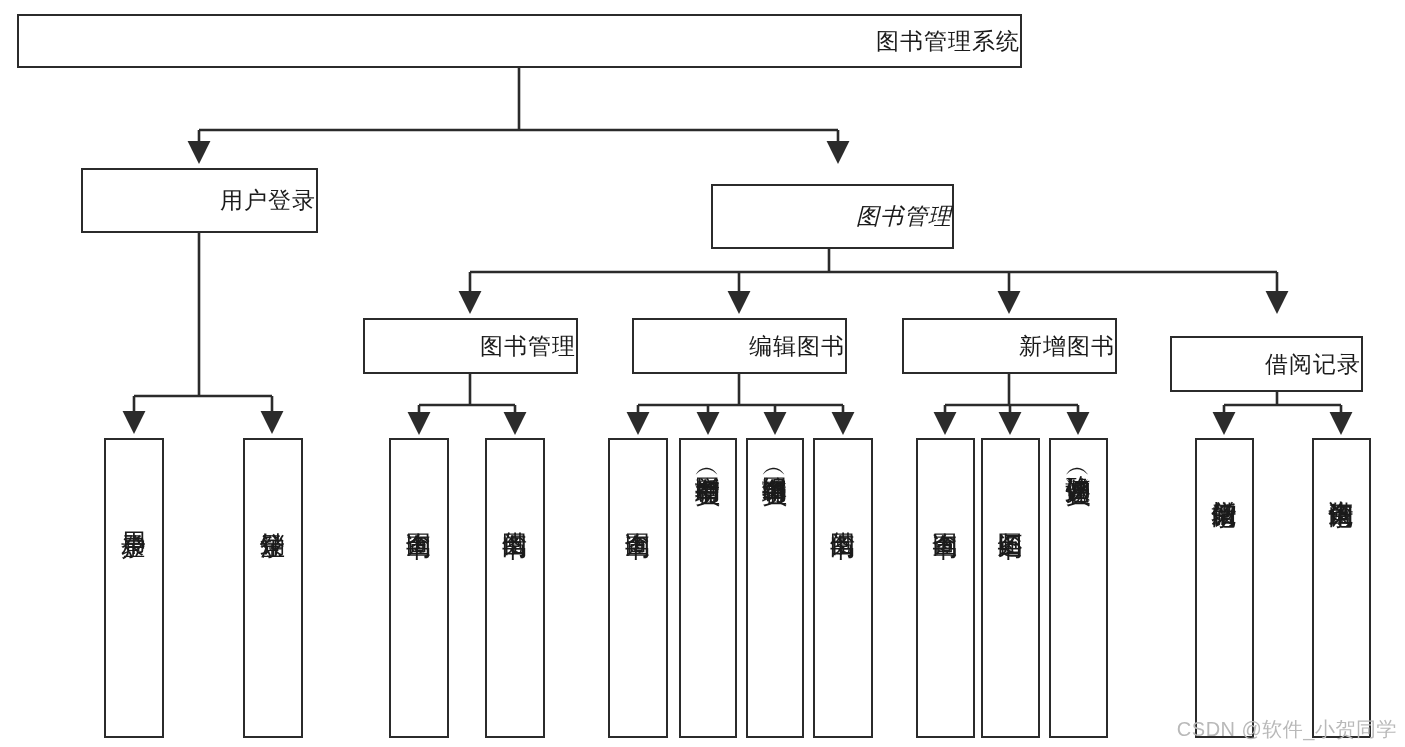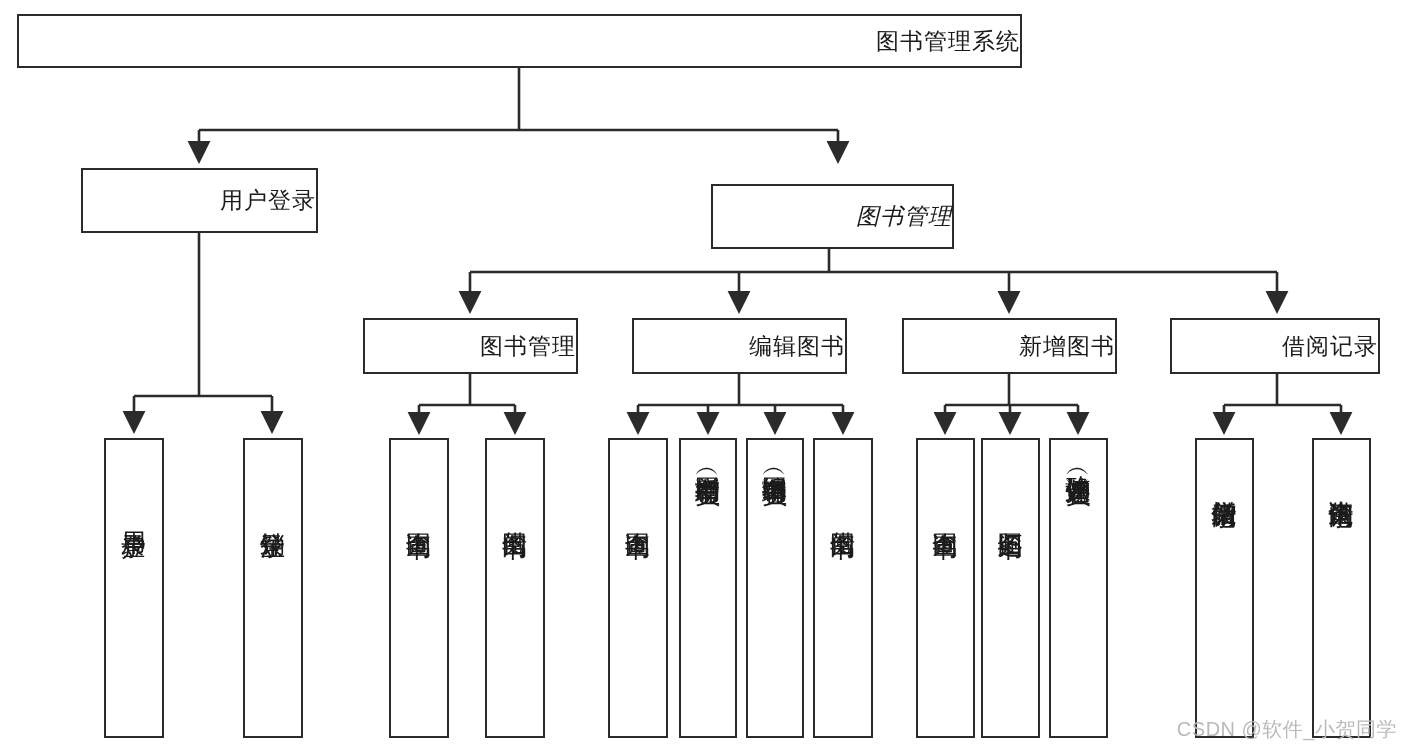--- a/index.html
+++ b/index.html
@@ -139,21 +139,21 @@
 
   <div class="node horiz" style="left:363px; top:318px; width:215px; height:56px;">
     <span>图书管理</span>
   </div>
   <div class="node horiz" style="left:632px; top:318px; width:215px; height:56px;">
     <span>编辑图书</span>
   </div>
   <div class="node horiz" style="left:902px; top:318px; width:215px; height:56px;">
     <span>新增图书</span>
   </div>
-  <div class="node horiz" style="left:1170px; top:318px; width:210px; height:56px;">
+  <div class="node horiz" style="left:1170px; top:336px; width:193px; height:56px;">
     <span>借阅记录</span>
   </div>
 
   <div class="node vert mid" style="left:104px; top:438px; width:60px; height:300px;">
     <span class="vlabel">用户登录</span>
   </div>
   <div class="node vert mid" style="left:243px; top:438px; width:60px; height:300px;">
     <span class="vlabel">注销登录</span>
   </div>
   <div class="node vert mid" style="left:389px; top:438px; width:60px; height:300px;">

